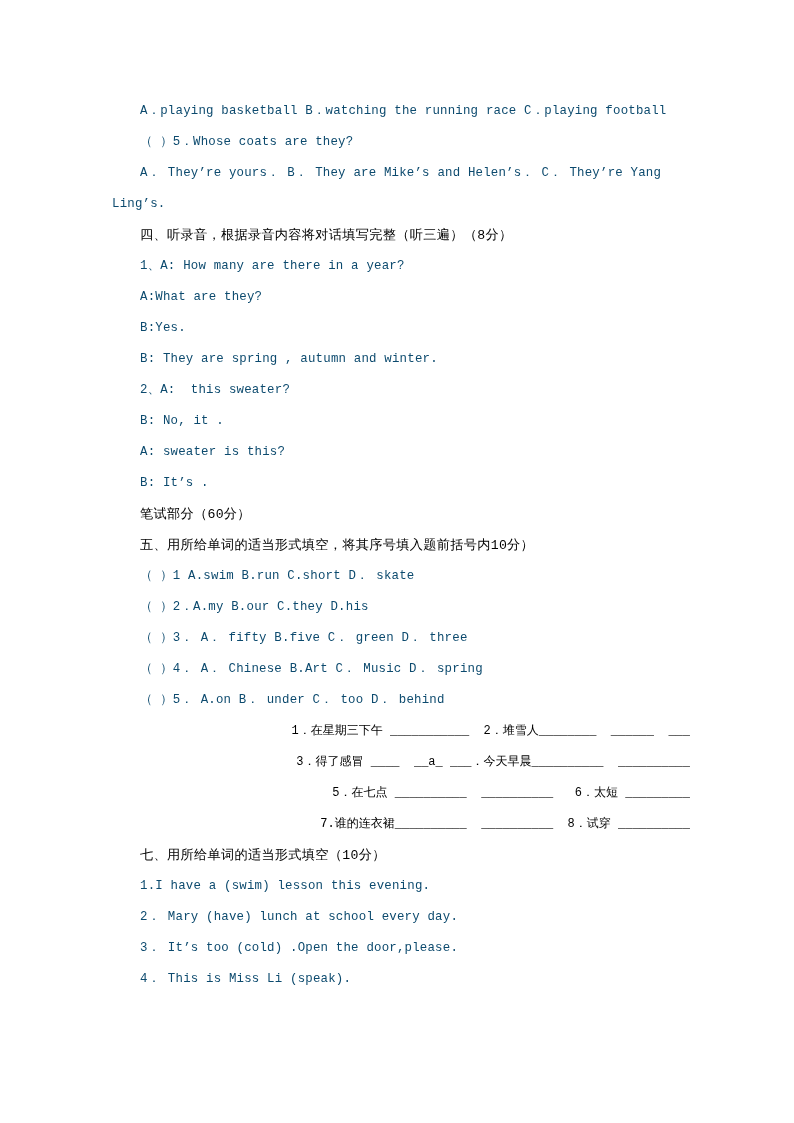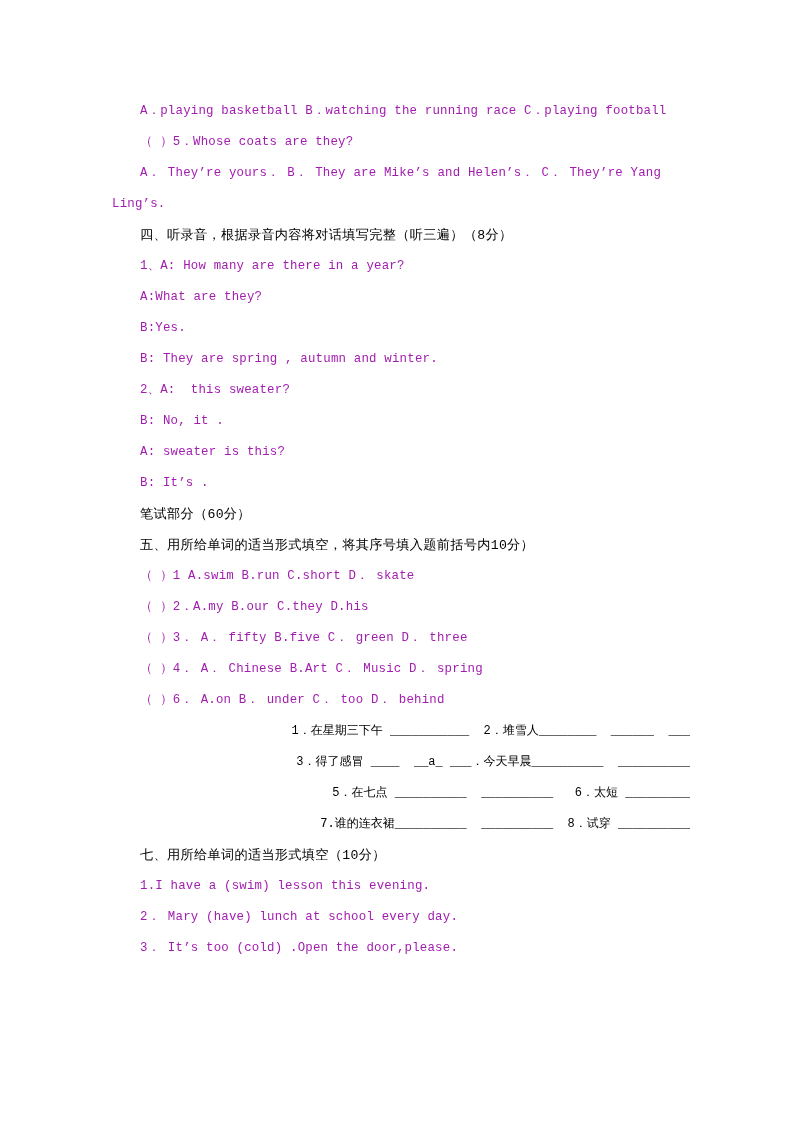--- a/index.html
+++ b/index.html
@@ -26,21 +26,21 @@
   .doc-body {
     width: 100%;
   }
   
   .line {
     font-family: "Liberation Mono", monospace;
     font-size: 12.4px;
     line-height: 31px;
     letter-spacing: 0.2px;
     white-space: pre-wrap;
-    color: #a21caf;
+    color: #0c4a6e;
   }
   .indent {
     text-indent: 28px;
   }
   .noindent {
     text-indent: 0;
   }
   
   .cn {
     font-family: Liberation Mono, monospace;
@@ -82,28 +82,29 @@
     <div class="line indent">A: sweater is this?</div>
     <div class="line indent">B: It’s .</div>
 
     <div class="cn indent">笔试部分（60分）</div>
     <div class="cn indent">五、用所给单词的适当形式填空，将其序号填入题前括号内10分）</div>
 
     <div class="line indent">（ ）1 A.swim B.run C.short D． skate</div>
     <div class="line indent">（ ）2．A.my B.our C.they D.his</div>
     <div class="line indent">（ ）3． A． fifty B.five C． green D． three</div>
     <div class="line indent">（ ）4． A． Chinese B.Art C． Music D． spring</div>
-    <div class="line indent">（ ）6． A.on B． under C． too D． behind</div>
+    <div class="line indent">（ ）5． A.on B． under C． too D． behind</div>
 
 
     <div class="mixed indent">1．在星期三下午 ___________  2．堆雪人________  ______  ___</div>
     <div class="mixed indent">3．得了感冒 ____  __a_ ___．今天早晨__________  __________</div>
     <div class="mixed indent">5．在七点 __________  __________   6．太短 _________</div>
     <div class="mixed indent">7.谁的连衣裙__________  __________  8．试穿 __________</div>
 
     <div class="cn indent">七、用所给单词的适当形式填空（10分）</div>
 
     <div class="line indent">1.I have a (swim) lesson this evening.</div>
     <div class="line indent">2． Mary (have) lunch at school every day.</div>
     <div class="line indent">3． It’s too (cold) .Open the door,please.</div>
+    <div class="line indent">4． This is Miss Li (speak).</div>
 
   </div>
 </div>
 
 </body></html>

